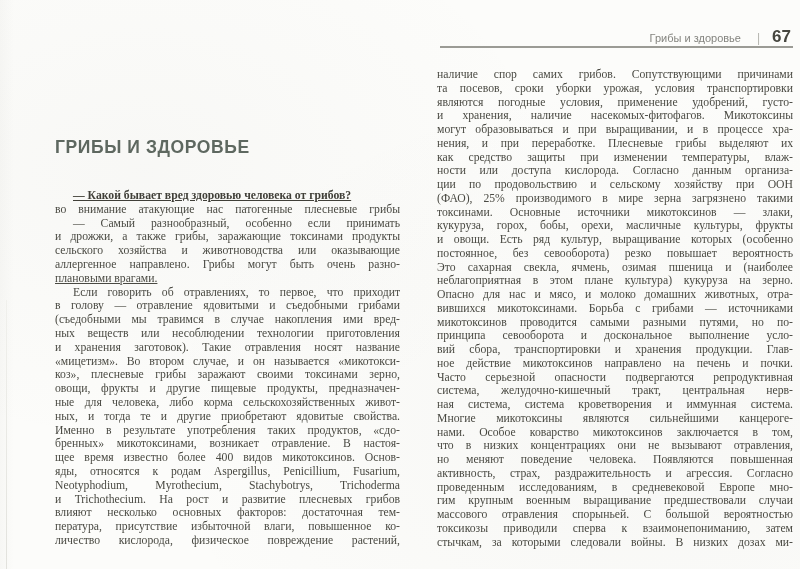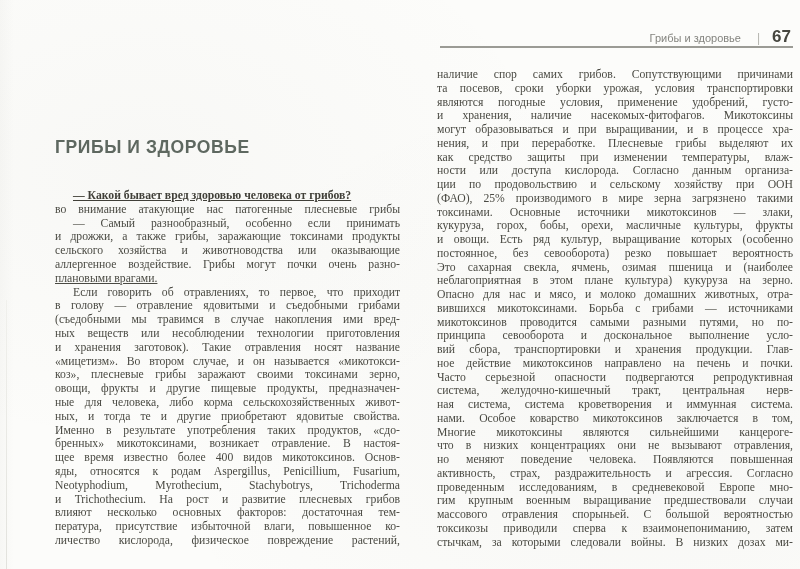--- a/index.html
+++ b/index.html
@@ -119,21 +119,21 @@
     <div class="chapter-title">ГРИБЫ И ЗДОРОВЬЕ</div>
     <div class="left-body" id="left-body">
         <div class="para question-bold">
           <div class="line first last">— Какой бывает вред здоровью человека от грибов?</div>
         </div>
         <div class="para body">
           <div class="line">во внимание атакующие нас патогенные плесневые грибы</div>
           <div class="line first">— Самый разнообразный, особенно если принимать</div>
           <div class="line">и дрожжи, а также грибы, заражающие токсинами продукты</div>
           <div class="line">сельского хозяйства и животноводства или оказывающие</div>
-          <div class="line">аллергенное воздействие. Грибы могут почки очень разно-</div>
+          <div class="line">аллергенное направлено. Грибы могут быть очень разно-</div>
           <div class="line last">плановыми врагами.</div>
         </div>
         <div class="para body">
           <div class="line first">Если говорить об отравлениях, то первое, что приходит</div>
           <div class="line">в голову — отравление ядовитыми и съедобными грибами</div>
           <div class="line">(съедобными мы травимся в случае накопления ими вред-</div>
           <div class="line">ных веществ или несоблюдении технологии приготовления</div>
           <div class="line">и хранения заготовок). Такие отравления носят название</div>
           <div class="line">«мицетизм». Во втором случае, и он называется «микотокси-</div>
           <div class="line">коз», плесневые грибы заражают своими токсинами зерно,</div>
@@ -180,22 +180,22 @@
           <div class="line">неблагоприятная в этом плане культура) кукуруза на зерно.</div>
           <div class="line">Опасно для нас и мясо, и молоко домашних животных, отра-</div>
           <div class="line">вившихся микотоксинами. Борьба с грибами — источниками</div>
           <div class="line">микотоксинов проводится самыми разными путями, но по-</div>
           <div class="line">принципа севооборота и доскональное выполнение усло-</div>
           <div class="line">вий сбора, транспортировки и хранения продукции. Глав-</div>
           <div class="line">ное действие микотоксинов направлено на печень и почки.</div>
           <div class="line">Часто серьезной опасности подвергаются репродуктивная</div>
           <div class="line">система, желудочно-кишечный тракт, центральная нерв-</div>
           <div class="line">ная система, система кроветворения и иммунная система.</div>
+          <div class="line">Многие микотоксины являются сильнейшими канцероге-</div>
           <div class="line">нами. Особое коварство микотоксинов заключается в том,</div>
-          <div class="line">Многие микотоксины являются сильнейшими канцероге-</div>
           <div class="line">что в низких концентрациях они не вызывают отравления,</div>
           <div class="line">но меняют поведение человека. Появляются повышенная</div>
           <div class="line">активность, страх, раздражительность и агрессия. Согласно</div>
           <div class="line">проведенным исследованиям, в средневековой Европе мно-</div>
           <div class="line">гим крупным военным выращивание предшествовали случаи</div>
           <div class="line">массового отравления спорыньей. С большой вероятностью</div>
           <div class="line">токсикозы приводили сперва к взаимонепониманию, затем</div>
           <div class="line">стычкам, за которыми следовали войны. В низких дозах ми-</div>
         </div>
       </div>

